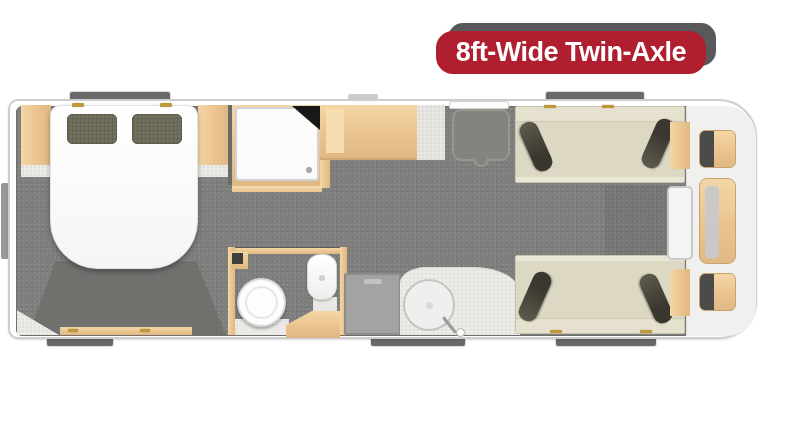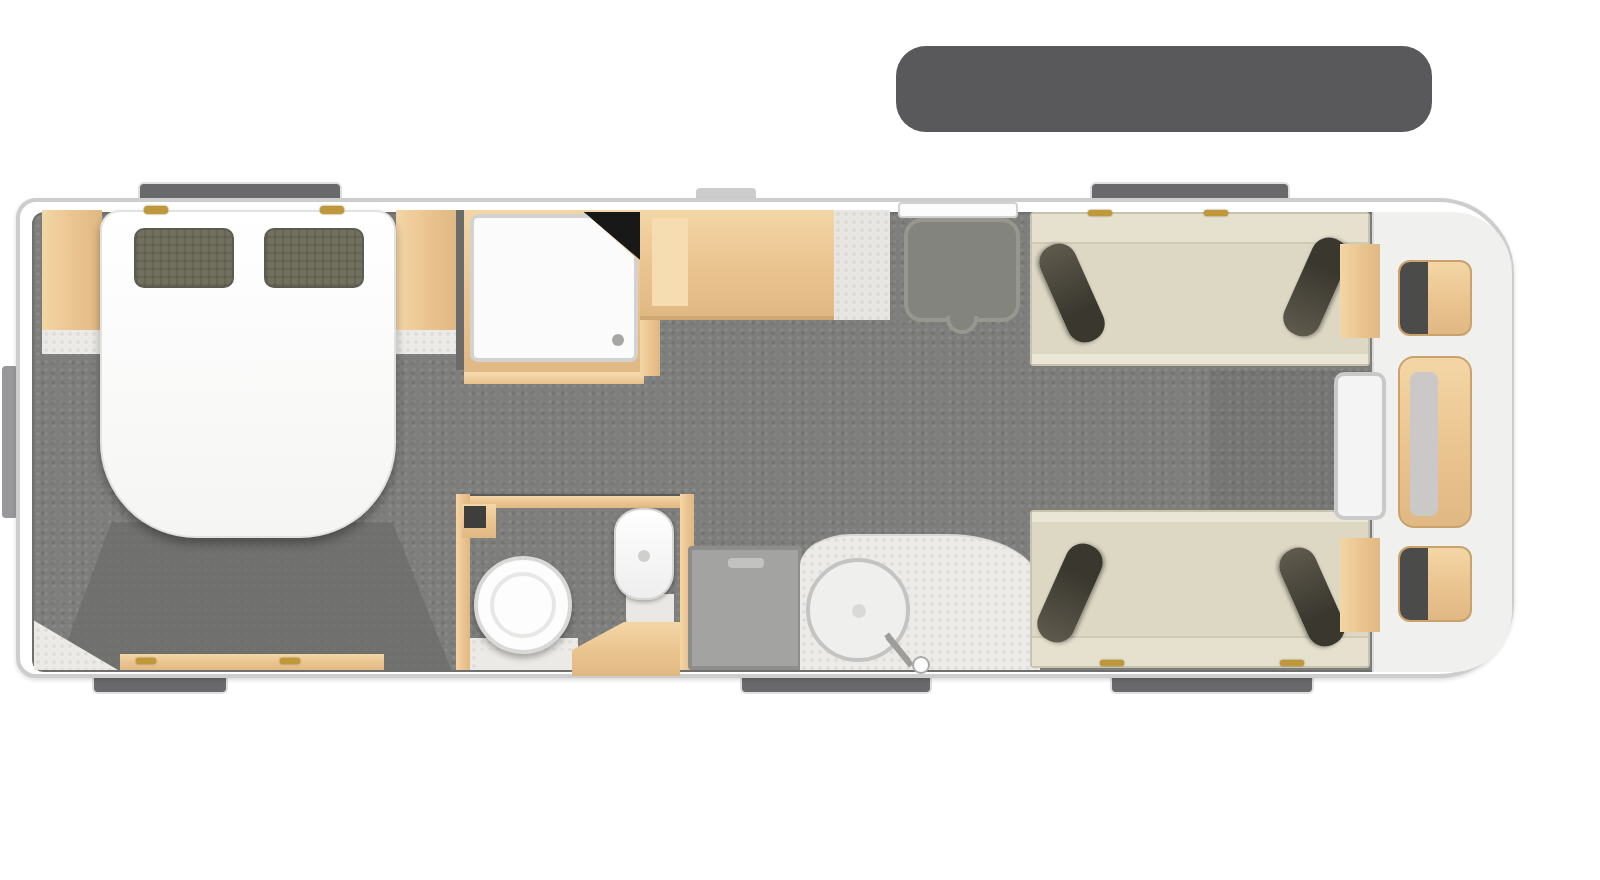--- a/index.html
+++ b/index.html
@@ -73,20 +73,23 @@
        border-radius:26px 46px 0 0 / 16px 26px 0 0;
        background-image:radial-gradient(rgba(0,0,0,.05) 1px,transparent 1px);background-size:4px 4px;}
   .sink{border-radius:50%;background:#efefed;border:2px solid #c4c4c2;}
 </style>
 </head>
 <body>
 
 <div class="stage">
 
   <div class="abs badge-shadow"></div>
+  <div class="abs badge">
+    <span>8ft-Wide Twin-Axle</span>
+  </div>
 
   <div class="abs win" style="left:70px;top:92px;width:100px;height:9px;"></div>
   <div class="abs" style="left:348px;top:94px;width:30px;height:7px;background:#cccccc;border-radius:2px;"></div>
   <div class="abs win" style="left:546px;top:92px;width:98px;height:9px;"></div>
   <div class="abs win" style="left:47px;top:337px;width:66px;height:9px;"></div>
   <div class="abs win" style="left:371px;top:337px;width:94px;height:9px;"></div>
   <div class="abs win" style="left:556px;top:337px;width:100px;height:9px;"></div>
   <div class="abs" style="left:1px;top:183px;width:8px;height:76px;background:#98989a;border-radius:2px;"></div>
 
   <div class="abs van">

